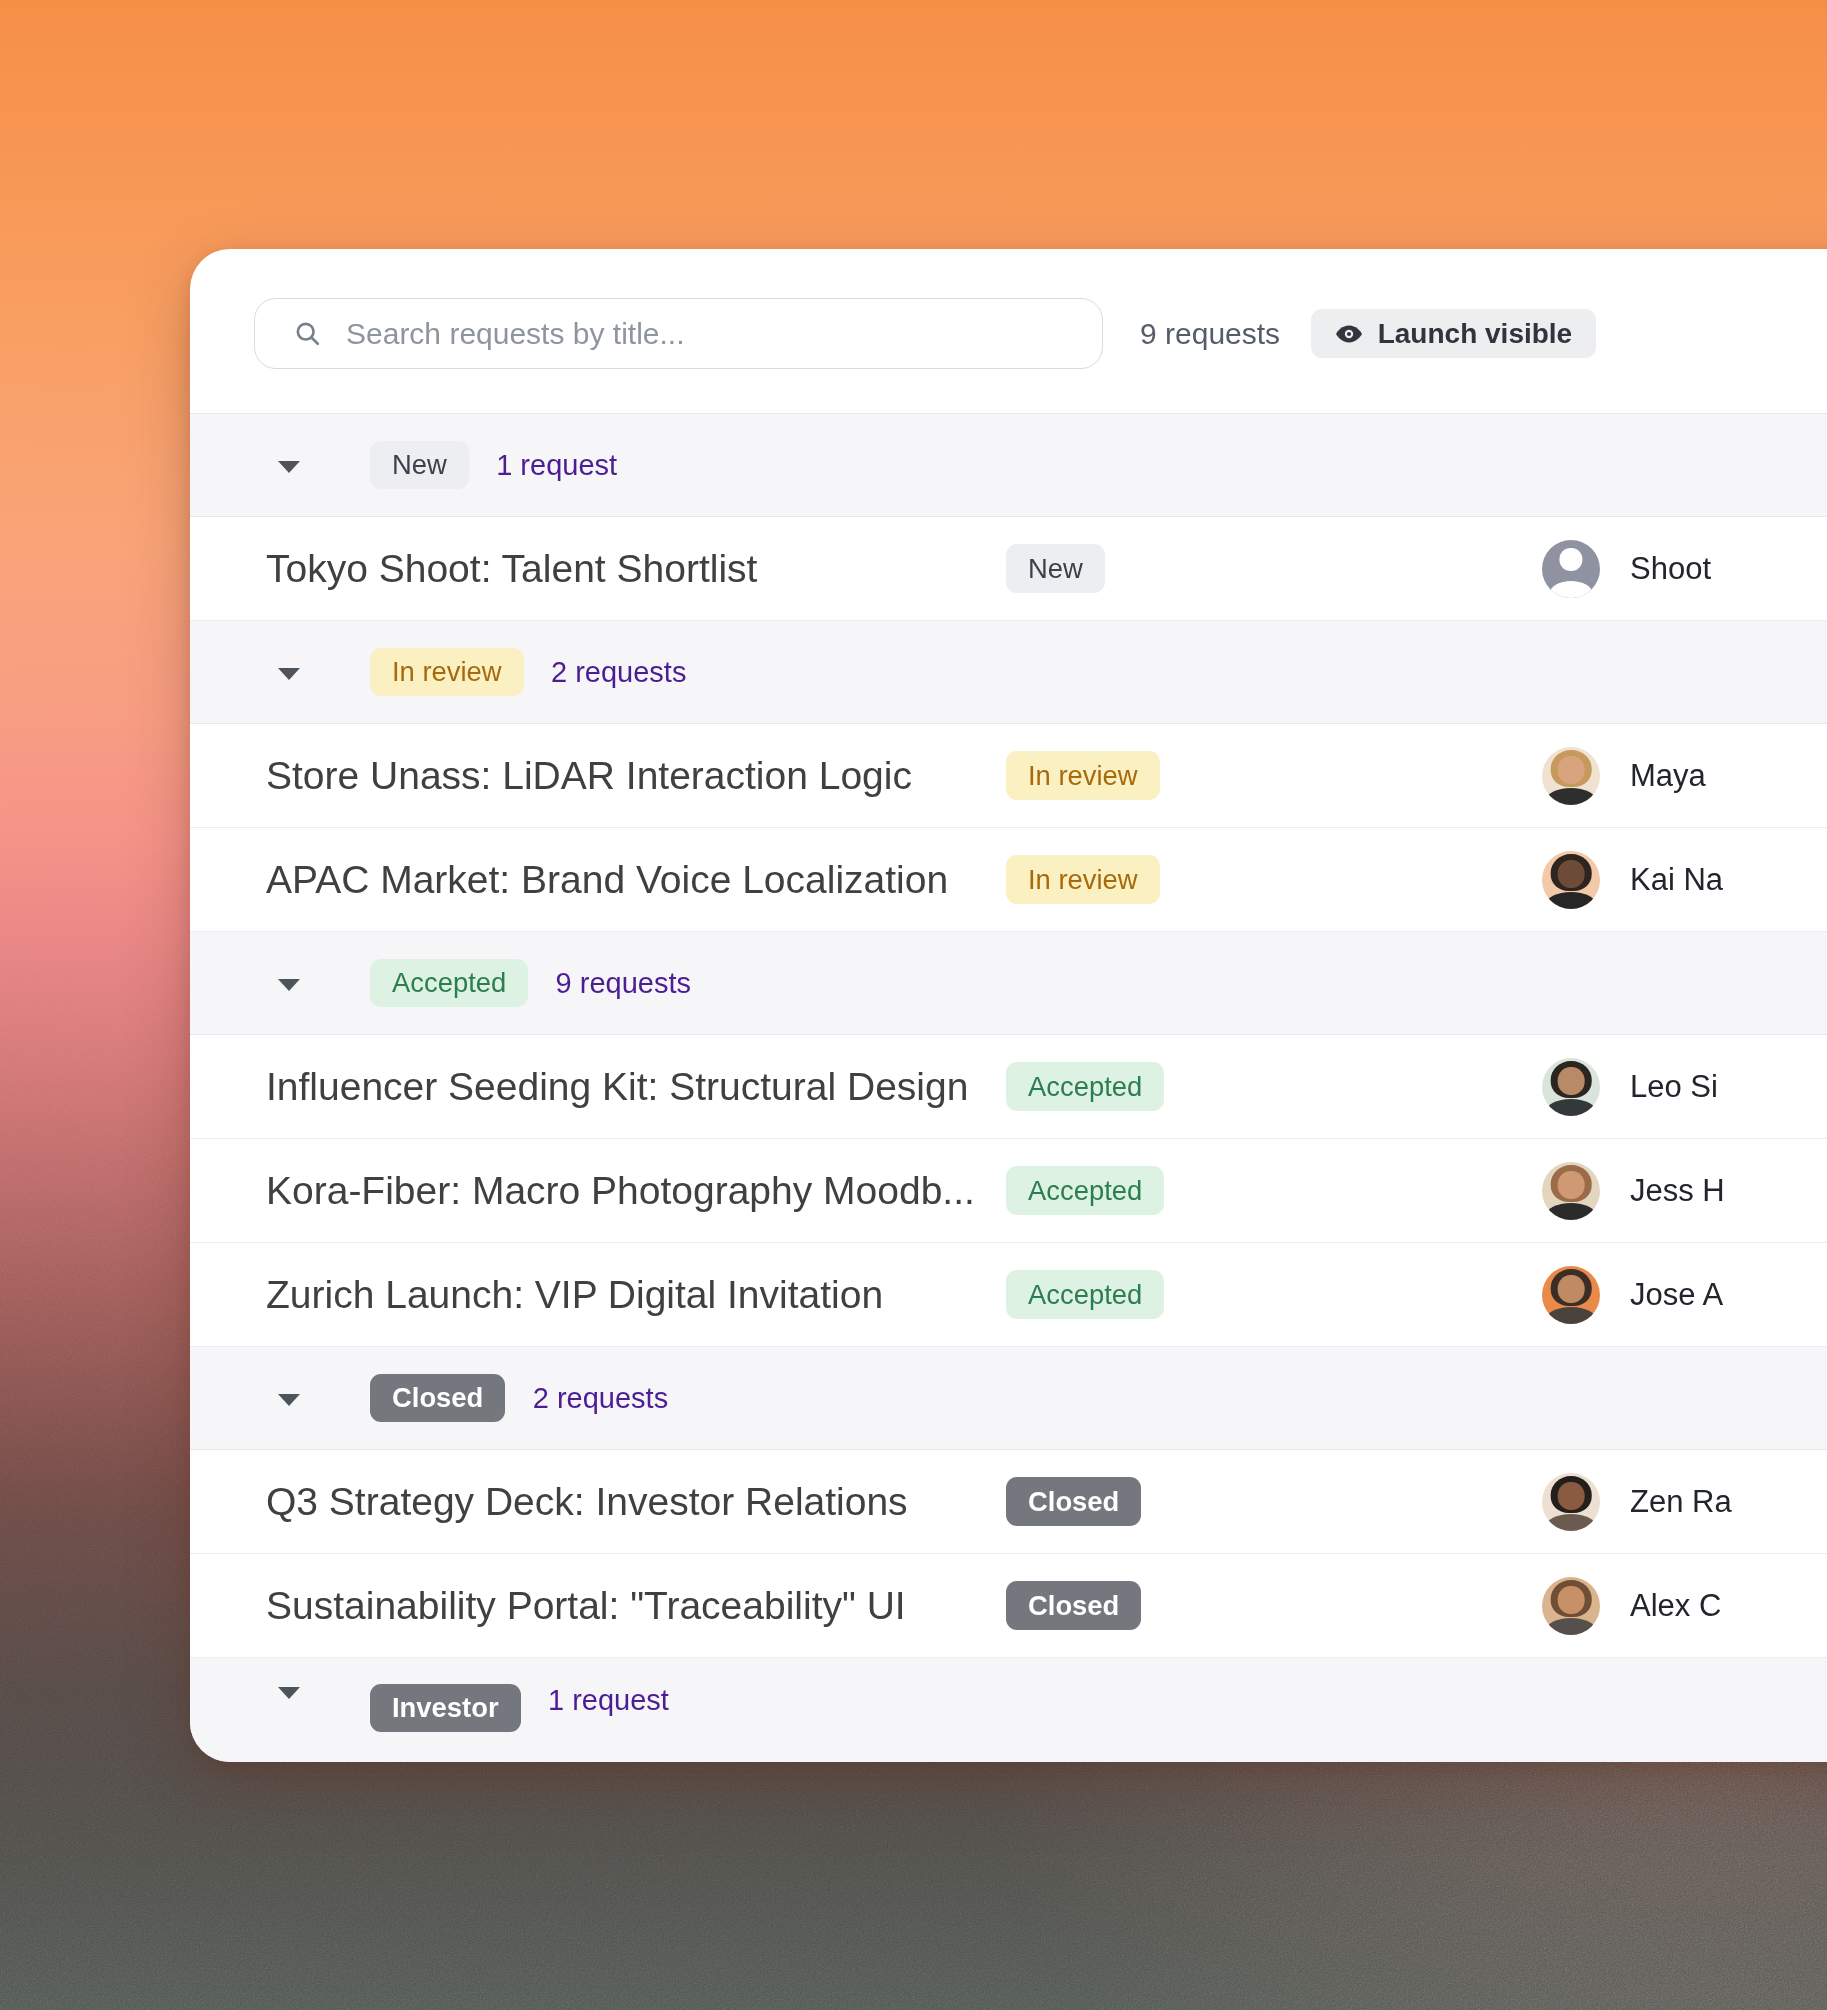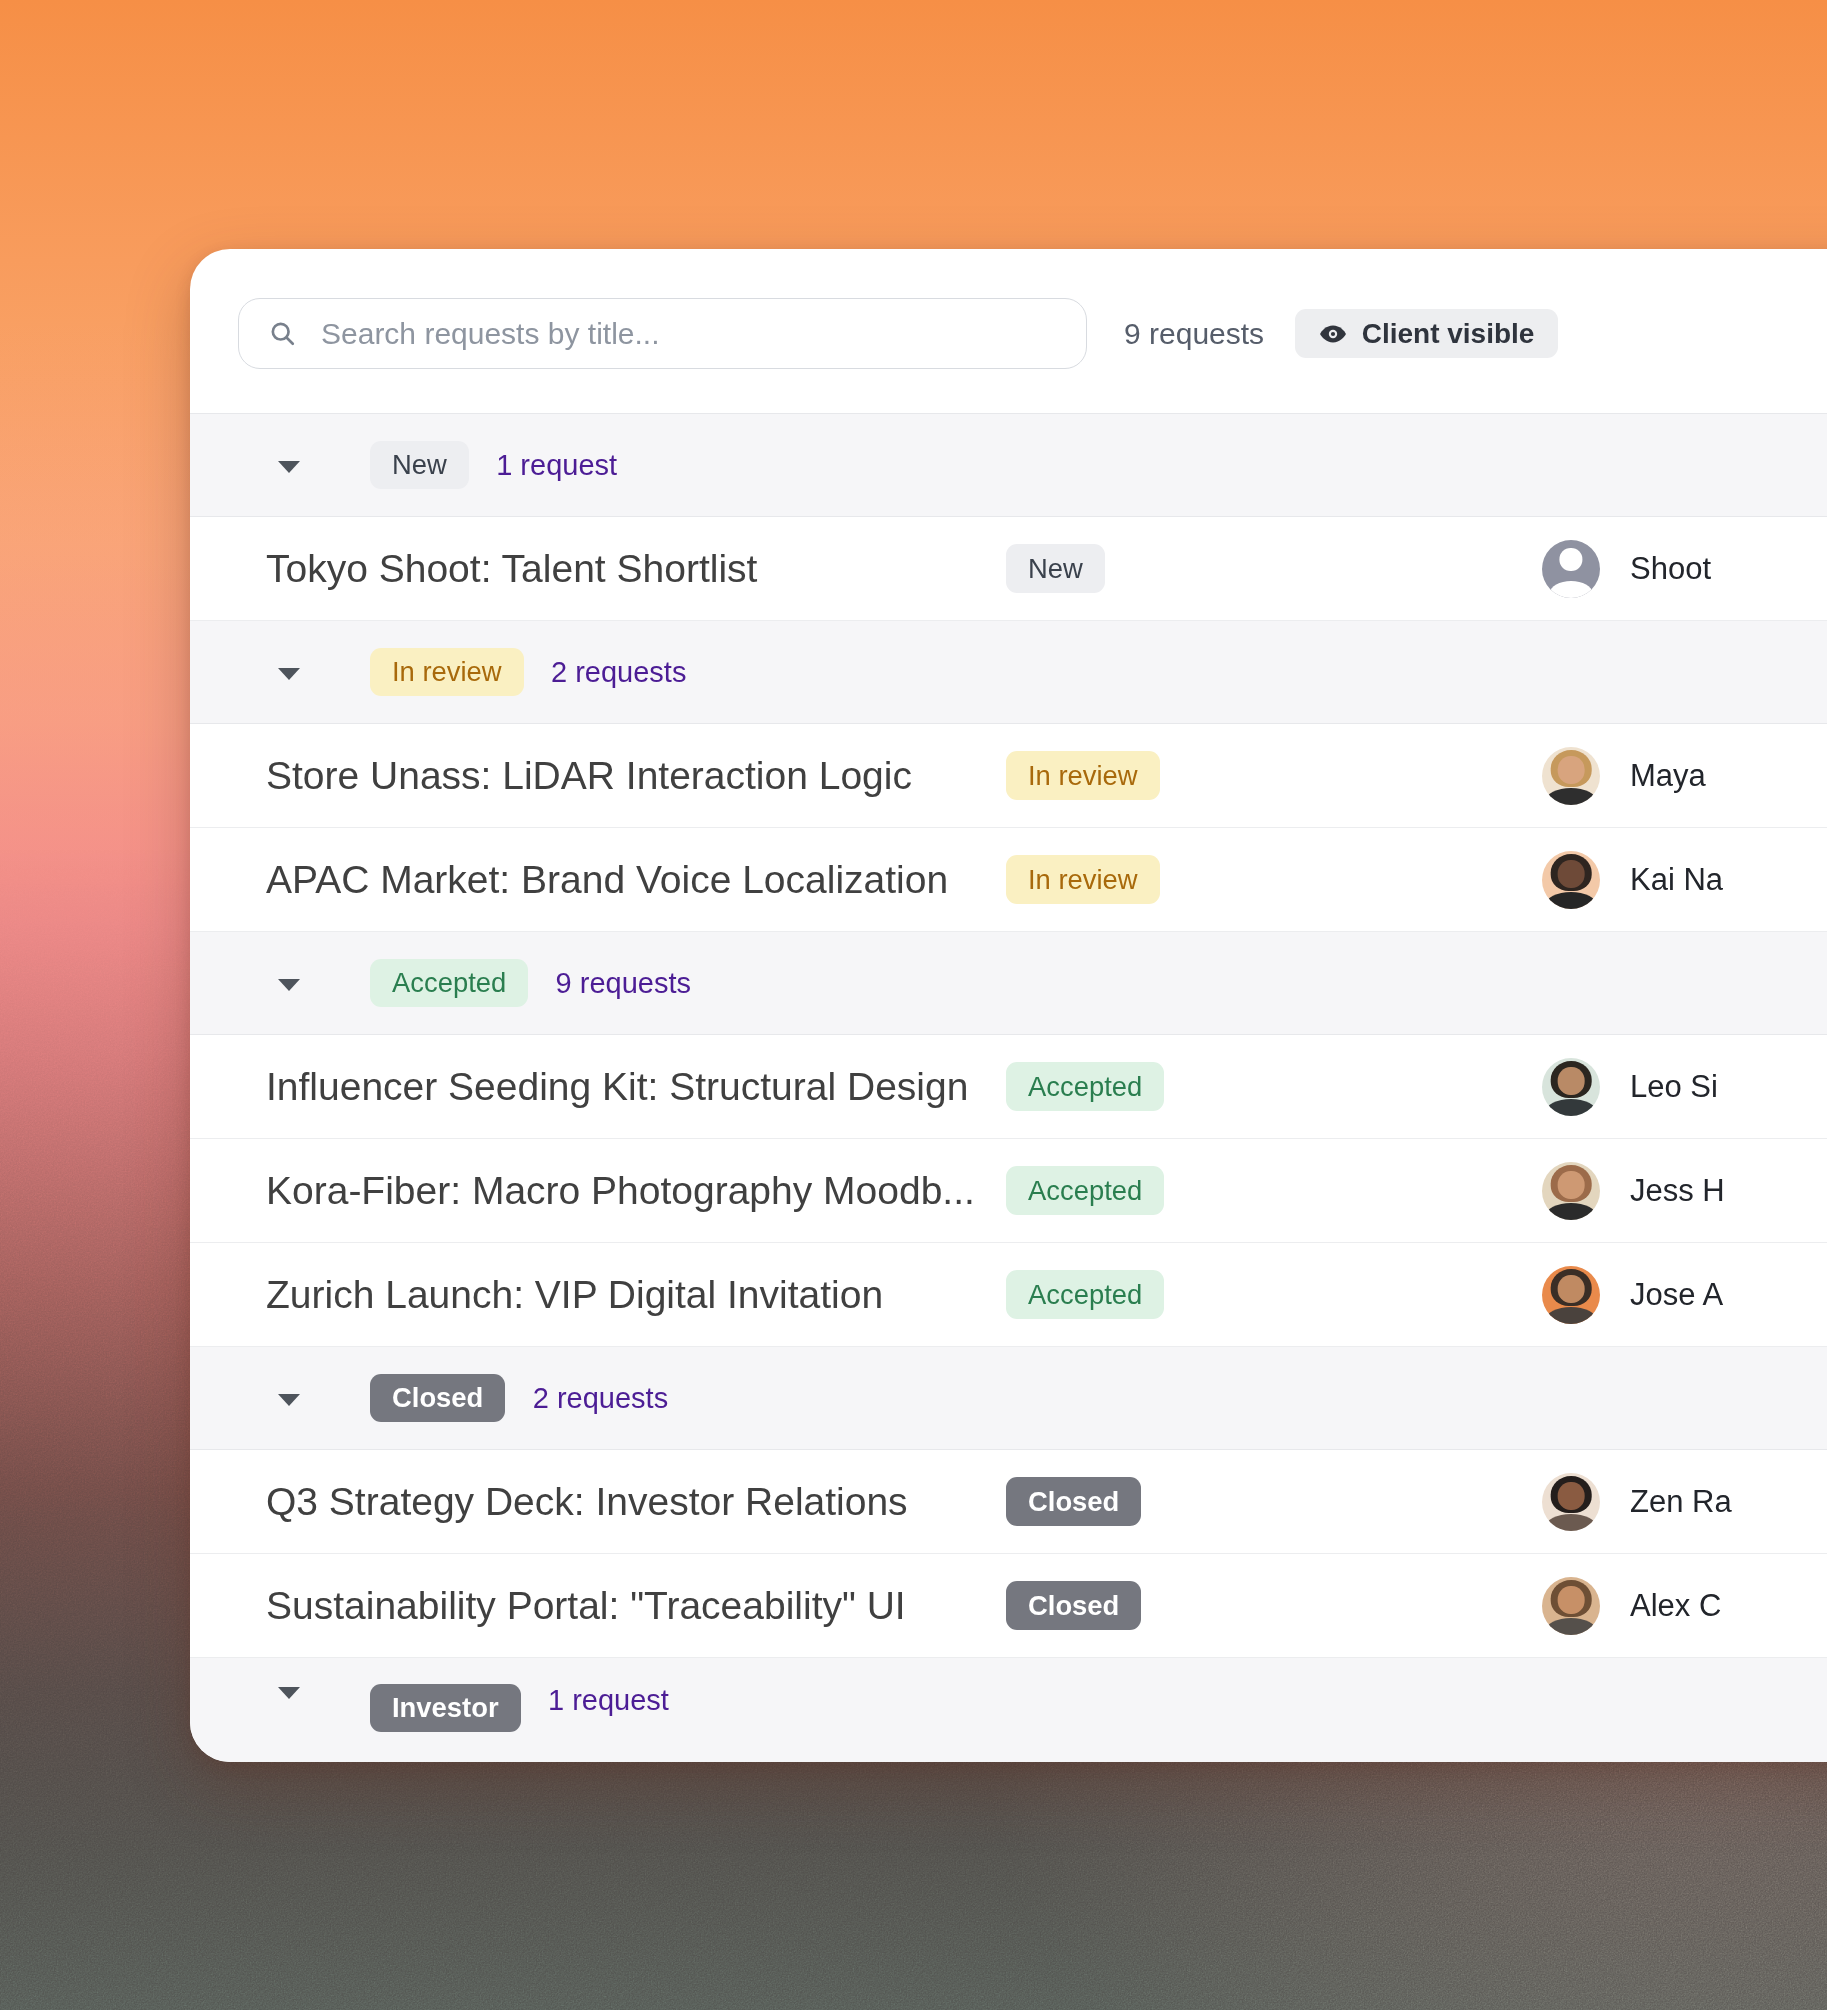--- a/index.html
+++ b/index.html
@@ -18,21 +18,21 @@
     -webkit-mask-image:linear-gradient(180deg,transparent 0%,transparent 42%,rgba(0,0,0,.55) 68%,#000 88%);
     mask-image:linear-gradient(180deg,transparent 0%,transparent 42%,rgba(0,0,0,.55) 68%,#000 88%);}
   .card{
     position:absolute;left:190px;top:249px;width:1729px;height:1513px;
     background:#fff;border-radius:40px;overflow:hidden;
     box-shadow:0 24px 64px rgba(96,42,28,.30), 0 5.5px 14.6px rgba(96,42,28,.16);
   }
   
   .toolbar{height:164px;display:flex;align-items:center;padding-left:48px;box-sizing:border-box;padding-top:5.5px;}
   .searchbox{display:flex;align-items:center;width:849px;height:71px;box-sizing:border-box;
-    border:1.8px solid #D8DBE0;border-radius:22px;padding:0 22px 0 29px;background:#fff;}
+    border:1.8px solid #D8DBE0;border-radius:22px;padding:0 22px 0 38px;background:#fff;margin-left:16px;}
   .searchbox svg{flex:none;margin-right:22px;}
   .searchbox input{border:none;outline:none;flex:1;font-family:inherit;font-size:30px;color:#4B5563;background:transparent;}
   .searchbox input::placeholder{color:#8E95A0;}
   .req-count{margin-left:37px;font-size:30px;color:#565D6A;white-space:nowrap;}
   .client-pill{margin-left:31px;display:flex;align-items:center;gap:14.6px;height:49px;padding:0 24px;
     background:var(--pill_bg,#EDEEF0);border-radius:11px;font-size:28px;font-weight:600;color:var(--pill_text,#2F343D);cursor:pointer;}
   
   .list{border-top:0.9px solid #E7E8EB;}
   .ghead{height:103px;box-sizing:border-box;display:flex;align-items:center;background:#F6F6F8;
     border-bottom:0.9px solid #E7E8EB;padding-left:88px;}
@@ -85,21 +85,21 @@
       </svg>
       <input type="text" value="" placeholder="Search requests by title..." style="">
     </div>
     <div class="req-count">9 requests</div>
     <div class="client-pill">
       <svg width="28" height="28" viewBox="0 0 24 24">
         <path d="M12 4.8C6.2 4.8 2.2 9.4 0.9 12c1.3 2.6 5.3 7.2 11.1 7.2S21.8 14.6 23.1 12C21.8 9.4 17.8 4.8 12 4.8z" fill="#31353D"></path>
         <circle cx="12" cy="12" r="3.6" fill="#EDEEF0"></circle>
         <circle cx="12" cy="12" r="1.8" fill="#31353D"></circle>
       </svg>
-      <span>Client visible</span>
+      <span>Launch visible</span>
     </div>
   </div>
 
   <div class="list">
 
     <div class="ghead">
       <span class="caret"></span>
       <span class="badge badge--new">New</span>
       <span class="gcount">1 request</span>
     </div>

